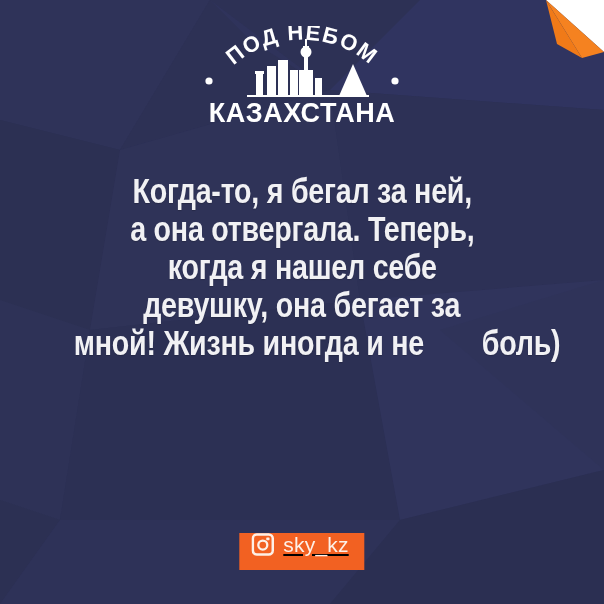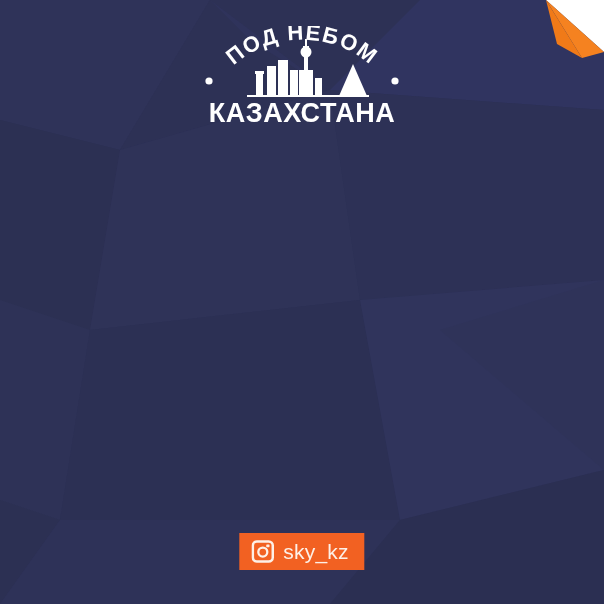--- a/index.html
+++ b/index.html
@@ -65,24 +65,24 @@
   }
   
   #badge {
     position: absolute;
     left: 50%;
     transform: translateX(-50%);
     top: 533px;
     height: 37px;
     background: #f26122;
     display: flex;
-    align-items: center;
     gap: 9px;
     padding: 0 16px 0 12px;
     box-sizing: border-box;
+    text-decoration: underline;
   }
   #badge .ig-icon {
     width: 23px;
     height: 23px;
     display: block;
     flex: 0 0 auto;
   }
   #badge .handle {
     color: #fdf0e7;
     font-size: 21px;
@@ -147,20 +147,28 @@
       <polygon points="152,70 166,38 180,70"></polygon>
       <rect x="60" y="69" width="122" height="2"></rect>
     </g>
 
     <circle cx="22" cy="55" r="3.6" fill="#ffffff"></circle>
     <circle cx="208" cy="55" r="3.6" fill="#ffffff"></circle>
 
     <text x="115" y="94" text-anchor="middle" font-family="Liberation Sans Narrow, Liberation Sans, sans-serif" font-size="27" font-weight="bold" fill="#ffffff" letter-spacing="0.5" transform="scale(1,1.02)">КАЗАХСТАНА</text>
   </svg>
 
+  <div id="quote">
+    <span class="ln" style="display: inline-block; transform: scaleX(0.818493); transform-origin: center center;">Когда-то, я бегал за ней,</span>
+    <span class="ln" style="display: inline-block; transform: scaleX(0.818493); transform-origin: center center;">а она отвергала. Теперь,</span>
+    <span class="ln" style="display: inline-block; transform: scaleX(0.818493); transform-origin: center center;">когда я нашел себе</span>
+    <span class="ln" style="display: inline-block; transform: scaleX(0.818493); transform-origin: center center;">девушку, она бегает за</span>
+    <span class="ln" style="display: inline-block; transform: scaleX(0.818493); transform-origin: center center;">мной! Жизнь иногда и не</span>
+    <span class="ln" style="display: inline-block; transform: scaleX(0.818493); transform-origin: center center;">боль)</span>
+  </div>
 
   <div id="badge">
     <svg class="ig-icon" viewBox="0 0 24 24">
       <rect x="1.6" y="1.6" width="20.8" height="20.8" rx="4.2" ry="4.2" fill="none" stroke="#fdf0e7" stroke-width="2.6"></rect>
       <circle cx="12" cy="12.6" r="4.7" fill="none" stroke="#fdf0e7" stroke-width="2.4"></circle>
       <rect x="15.6" y="4.6" width="3.4" height="3" rx="0.7" ry="0.7" fill="#fdf0e7"></rect>
     </svg>
     <span class="handle">sky_kz</span>
   </div>
 

